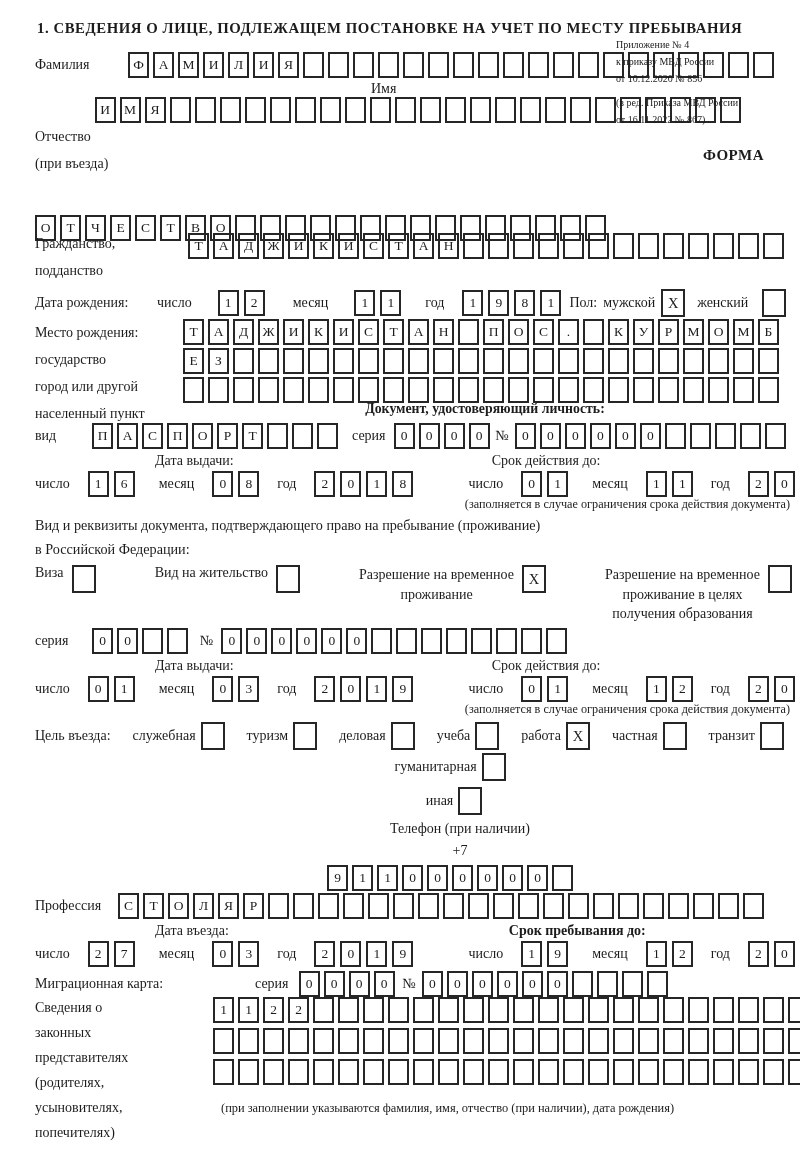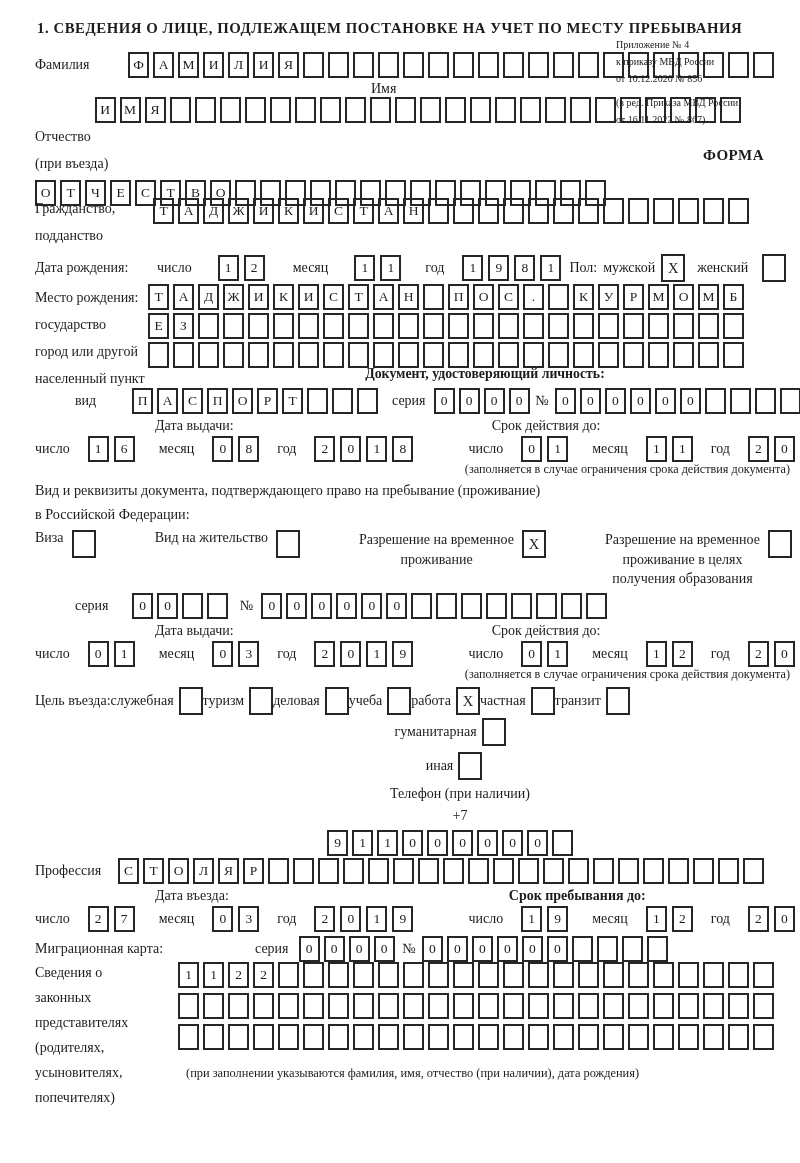--- a/index.html
+++ b/index.html
@@ -11,21 +11,21 @@
   
   .ref{position:absolute;left:616px;top:36px;font-size:10px;line-height:17px;}
   .ref .gap{margin-top:7px;}
   .form-caption{position:absolute;right:36px;top:147px;font-weight:bold;font-size:15px;letter-spacing:.5px;}
   
   .title{margin:184px 30px 0;text-align:center;font-weight:bold;font-size:15.4px;line-height:23px;letter-spacing:.4px;}
   .tunder{display:inline-block;width:58px;border-bottom:2.5px solid #2a2a2a;margin-left:14px;vertical-align:baseline;}
   .section1{margin:20px 0 0 37px;font-weight:bold;font-size:14.8px;letter-spacing:.55px;white-space:nowrap;}
   
   .frow{display:flex;align-items:center;margin-left:35px;}
-  .tcol{display:flex;align-items:flex-start;margin-left:35px;}
+  .tcol{display:flex;align-items:flex-start;margin-left:35px;gap:35px;}
   .lbl{white-space:nowrap;}
   .cells{display:flex;gap:4px;flex:none;}
   .cell{
     flex:none;width:21px;height:26px;box-sizing:border-box;border:2px solid #262626;
     text-align:center;font-size:13.5px;line-height:22px;overflow:hidden;
   }
   .cbox{
     flex:none;width:24px;height:28px;box-sizing:border-box;border:2px solid #262626;
     text-align:center;font-size:14.5px;line-height:24px;
   }
@@ -34,21 +34,21 @@
   .dg .cells{gap:5px;}
   
   .mt2{margin-top:2px;}.mt3{margin-top:3px;flex-direction:column;}.mt4{margin-top:4px;}
   .ml6{margin-left:6px;}.ml8{margin-left:8px;}.ml10{margin-left:10px;}.ml12{margin-left:12px;}
   .ml14{margin-left:14px;}.ml20{margin-left:20px;}.ml55{margin-left:55px;}
   
   .w93{width:93px;flex:none;}
   .w170{width:170px;flex:none;}
   .w118{width:118px;flex:none;}
   .w113{width:113px;flex:none;}
-  .w57{width:57px;flex:none;margin-left:40px;}
+  .w57{width:57px;flex:none;}
   .w83{width:83px;flex:none;}
   .w220{width:220px;flex:none;}
   .w143{width:143px;flex:none;}
   .lblcol{line-height:22px;}
   .lblcol div{margin-bottom:5px;}
   .bp-lbl{line-height:27px;}
   .doc-title{margin-top:-26px;margin-left:170px;text-align:center;font-weight:bold;font-size:13.8px;height:20px;}
   .dates-titles{display:flex;font-size:14px;margin-left:35px;margin-top:4px;height:18px;}
   .note-right{margin:0 10px 0 0;text-align:right;font-size:12.2px;height:16px;line-height:15px;}
   .intro{margin-left:35px;font-size:14.2px;line-height:20px;}
@@ -501,21 +501,21 @@
       <span class="cells">
           <span class="cell">2</span>
           <span class="cell">0</span>
           <span class="cell">2</span>
           <span class="cell">5</span>
         </span>
     </span>
   </div>
   <div class="note-right">(заполняется в случае ограничения срока действия документа)</div>
 
-  <div class="frow mt4" style="gap:0;">
+  <div class="frow mt4" style="gap:22px;">
     <span class="lbl">Цель въезда:</span>
     <span class="purp">
         <span class="lbl">служебная</span>
         <span class="cbox"></span>
       </span>
     <span class="purp">
         <span class="lbl">туризм</span>
         <span class="cbox"></span>
       </span>
     <span class="purp">

